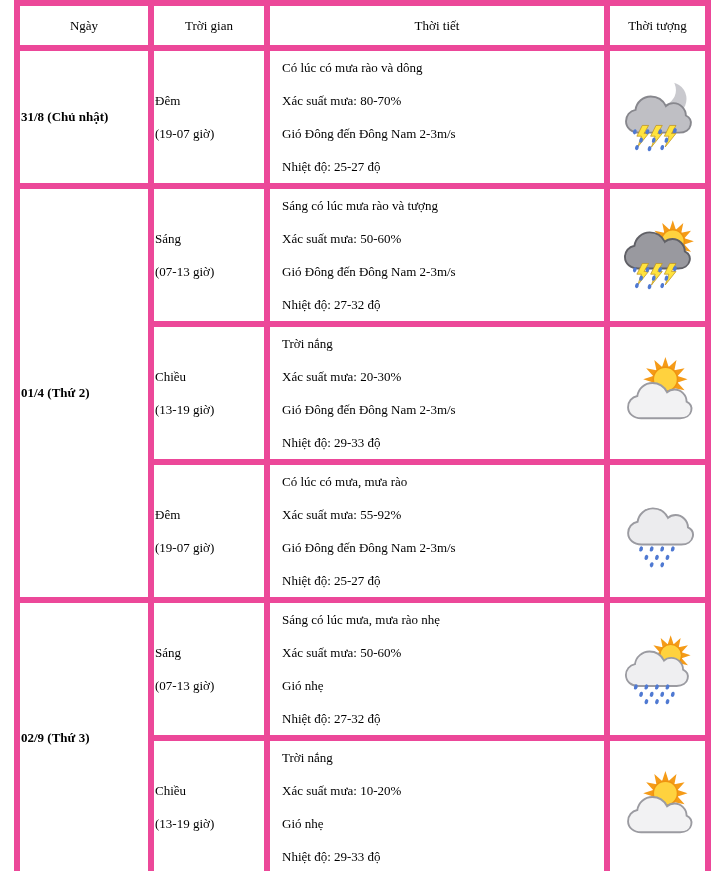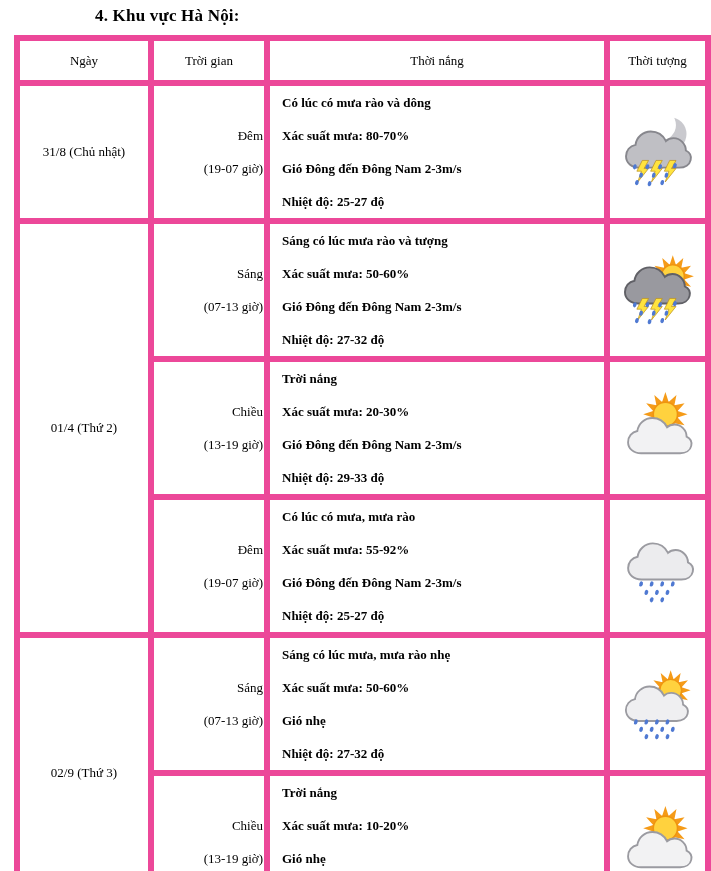--- a/index.html
+++ b/index.html
@@ -36,55 +36,54 @@
     vertical-align: middle;
     overflow: hidden;
   }
   table.forecast th {
     height: 37px;
     font-weight: normal;
     text-align: center;
   }
   tr.data-row { height: 131px; }
   td.date-cell {
-    text-align: center;
-    font-weight: normal;
-  }
-  td.time-cell { text-align: right; }
+    text-align: left;
+    font-weight: bold;
+  }
+  td.time-cell { text-align: left; }
   td.time-cell div { line-height: 33px; }
   td.weather-cell { padding: 0 4px 0 12px; }
-  td.weather-cell div { line-height: 33px; white-space: nowrap; font-weight: bold; }
+  td.weather-cell div { line-height: 33px; white-space: nowrap; }
   td.icon-cell { text-align: center; }
   .wicon {
     display: inline-block;
     width: 76px;
     height: 76px;
     vertical-align: middle;
   }
   .wicon svg { width: 76px; height: 76px; display: block; }
 </style>
 </head>
 <body>
 
 <div class="page">
 
-  <div class="doc-title">4. Khu vực Hà Nội:</div>
 
   <table class="forecast">
     <colgroup>
       <col style="width:134px">
         <col style="width:116px">
         <col style="width:340px">
         <col style="width:101px">
     </colgroup>
     <thead>
       <tr>
         <th>Ngày</th>
         <th>Trời gian</th>
-        <th>Thời nắng</th>
+        <th>Thời tiết</th>
         <th>Thời tượng</th>
       </tr>
     </thead>
     <tbody>
 
       <tr class="data-row">
         <td class="date-cell">31/8 (Chủ nhật)</td>
         <td class="time-cell">
           <div>Đêm</div>
           <div>(19-07 giờ)</div>

